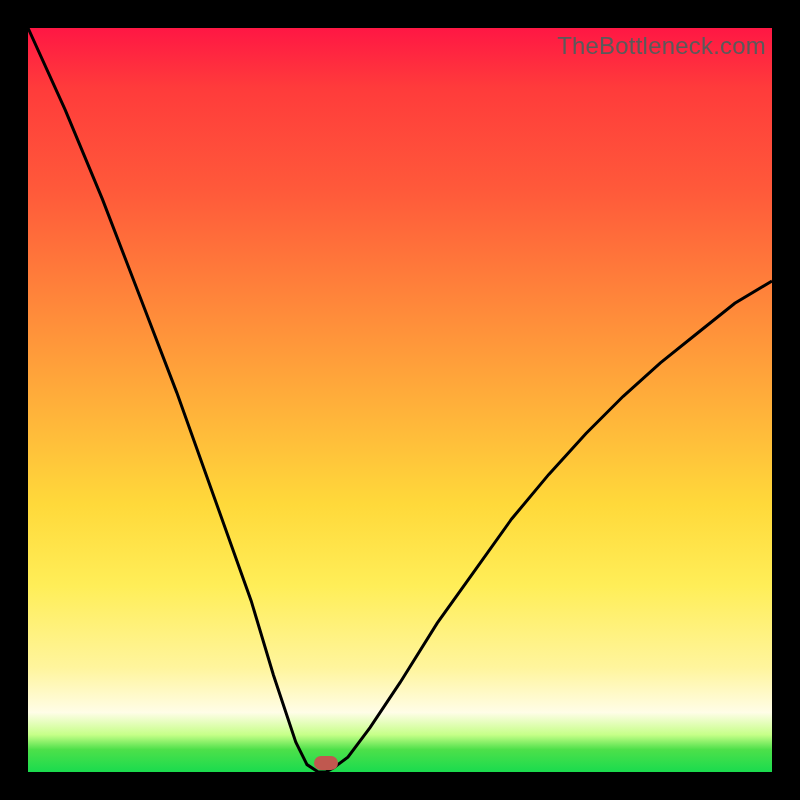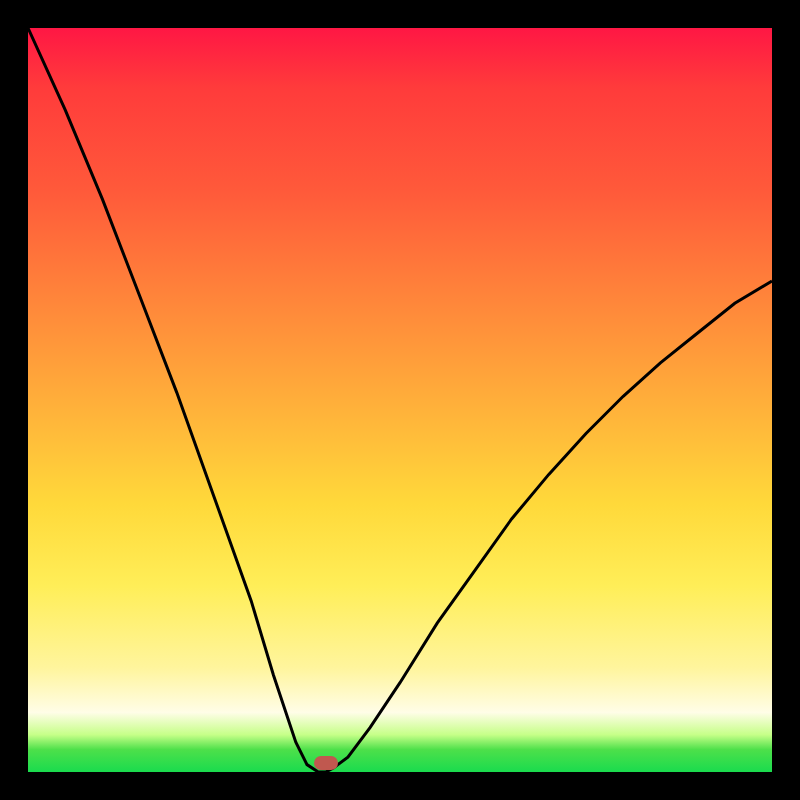--- a/index.html
+++ b/index.html
@@ -67,19 +67,20 @@
     background: #c0584f;
     transform: translate(-50%, -50%);
   }
 </style>
 </head>
 <body>
 
 <div class="frame">
   <div class="gradient"></div>
 
+  <div class="watermark">TheBottleneck.com</div>
 
   <svg class="curve" viewBox="0 0 744 744" preserveAspectRatio="none">
     <path id="curve-path" d="M0.0 0.0 L37.2 81.8 L74.4 171.1 L111.6 267.8 L148.8 364.6 L186.0 468.7 L223.2 572.9 L245.5 647.3 L267.8 714.2 L279.0 736.6 L290.2 744.0 L297.6 744.0 L305.0 740.3 L319.9 729.1 L342.2 699.4 L372.0 654.7 L409.2 595.2 L446.4 543.1 L483.6 491.0 L520.8 446.4 L558.0 405.5 L595.2 368.3 L632.4 334.8 L669.6 305.0 L706.8 275.3 L744.0 253.0" fill="none" stroke="#000000" stroke-width="3"></path>
   </svg>
 
   <div class="marker" id="min-marker" style="left: 297.6px; top: 735.072px; background: rgb(192, 88, 79);"></div>
 </div>
 
 </body></html>

